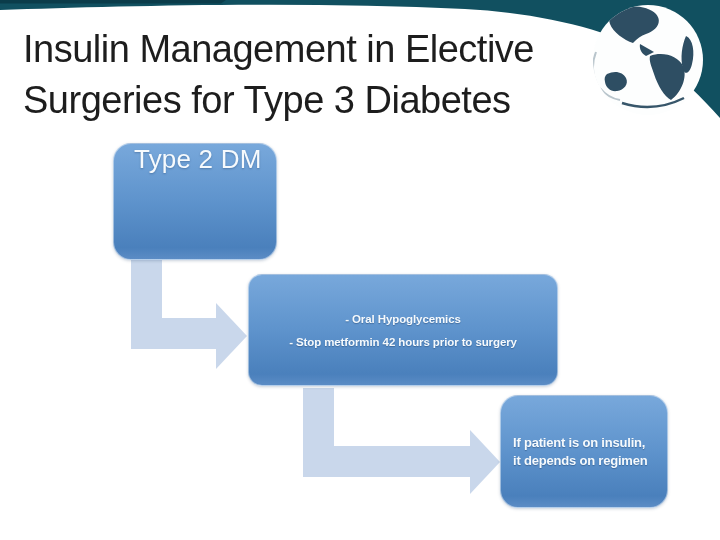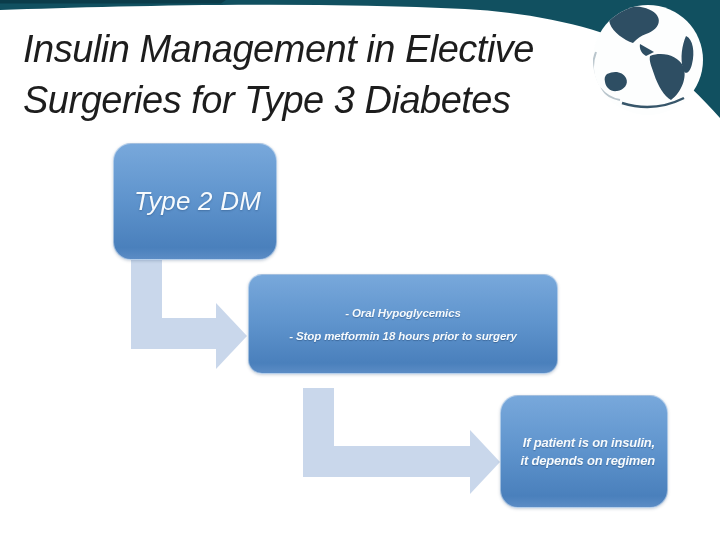--- a/index.html
+++ b/index.html
@@ -1,50 +1,50 @@
 <!DOCTYPE html>
 <html><head>
 <meta charset="utf-8">
 <style>
   html,body{margin:0;padding:0;background:#888;}
   .slide{
     position:relative;width:720px;height:540px;background:#ffffff;
-    overflow:hidden;font-family:"Liberation Sans",sans-serif;font-style:italic;
+    overflow:hidden;font-family:"Liberation Sans",sans-serif;
   }
   .header-svg{position:absolute;left:0;top:0;width:720px;height:130px;display:block;}
   .title{
     position:absolute;left:23px;top:24px;width:640px;
     font-size:38px;line-height:51px;color:#1d1d1d;letter-spacing:-0.5px;
     font-weight:400;
   }
   .node{
     position:absolute;box-sizing:border-box;z-index:2;
     background:linear-gradient(180deg,#78a8db 0%,#5f94cd 48%,#4a80bc 90%,#5b8cc5 100%);
     border:1px solid rgba(255,255,255,0.45);
     box-shadow:0 1px 3px rgba(40,70,110,0.25);
     color:#f6fafd;
   }
   .node-1{
     left:113px;top:143px;width:164px;height:117px;border-radius:18px;
-    display:flex;align-items:center;padding-left:20px;
+    display:flex;align-items:flex-start;padding-left:20px;
     font-size:26px;letter-spacing:0.2px;
     text-shadow:0 1px 2px rgba(25,55,95,0.35);
   }
   .node-2{
-    left:248px;top:274px;width:310px;height:100px;border-radius:14px;
+    left:248px;top:274px;width:310px;height:112px;border-radius:14px;
     display:flex;flex-direction:column;justify-content:center;align-items:center;
     padding:0 8px;text-align:center;
     font-size:11.5px;font-weight:bold;line-height:14px;letter-spacing:-0.1px;
     text-shadow:0 1px 1px rgba(25,55,95,0.4);
   }
   .node-2 p{margin:4.5px 0;}
   .node-3{
     left:500px;top:395px;width:168px;height:113px;border-radius:18px;
     display:flex;align-items:center;justify-content:center;
-    padding:12px 12px;text-align:right;
+    padding:12px 12px;text-align:left;
     font-size:13px;font-weight:bold;line-height:18px;letter-spacing:-0.2px;
     text-shadow:0 1px 1px rgba(25,55,95,0.4);
   }
   .arrow-part{position:absolute;background:#c9d7eb;z-index:1;}
   .a1-v{left:131px;top:259px;width:31px;height:90px;}
   .a1-h{left:131px;top:318px;width:85px;height:31px;}
   .a1-head{
     position:absolute;left:216px;top:303px;width:0;height:0;z-index:1;
     border-top:33px solid transparent;border-bottom:33px solid transparent;
     border-left:31px solid #c9d7eb;background:none;
@@ -101,20 +101,20 @@
     <div class="arrow-part a2-h"></div>
     <div class="a2-head"></div>
   </div>
 
   <div class="node node-1">
     <span>Type 2 DM</span>
   </div>
 
   <div class="node node-2">
     <p>- Oral Hypoglycemics</p>
-    <p>- Stop metformin 18 hours prior to surgery</p>
+    <p>- Stop metformin 42 hours prior to surgery</p>
   </div>
 
   <div class="node node-3">
     <span>If patient is on insulin, it depends on regimen</span>
   </div>
 
 </div>
 
 </body></html>

